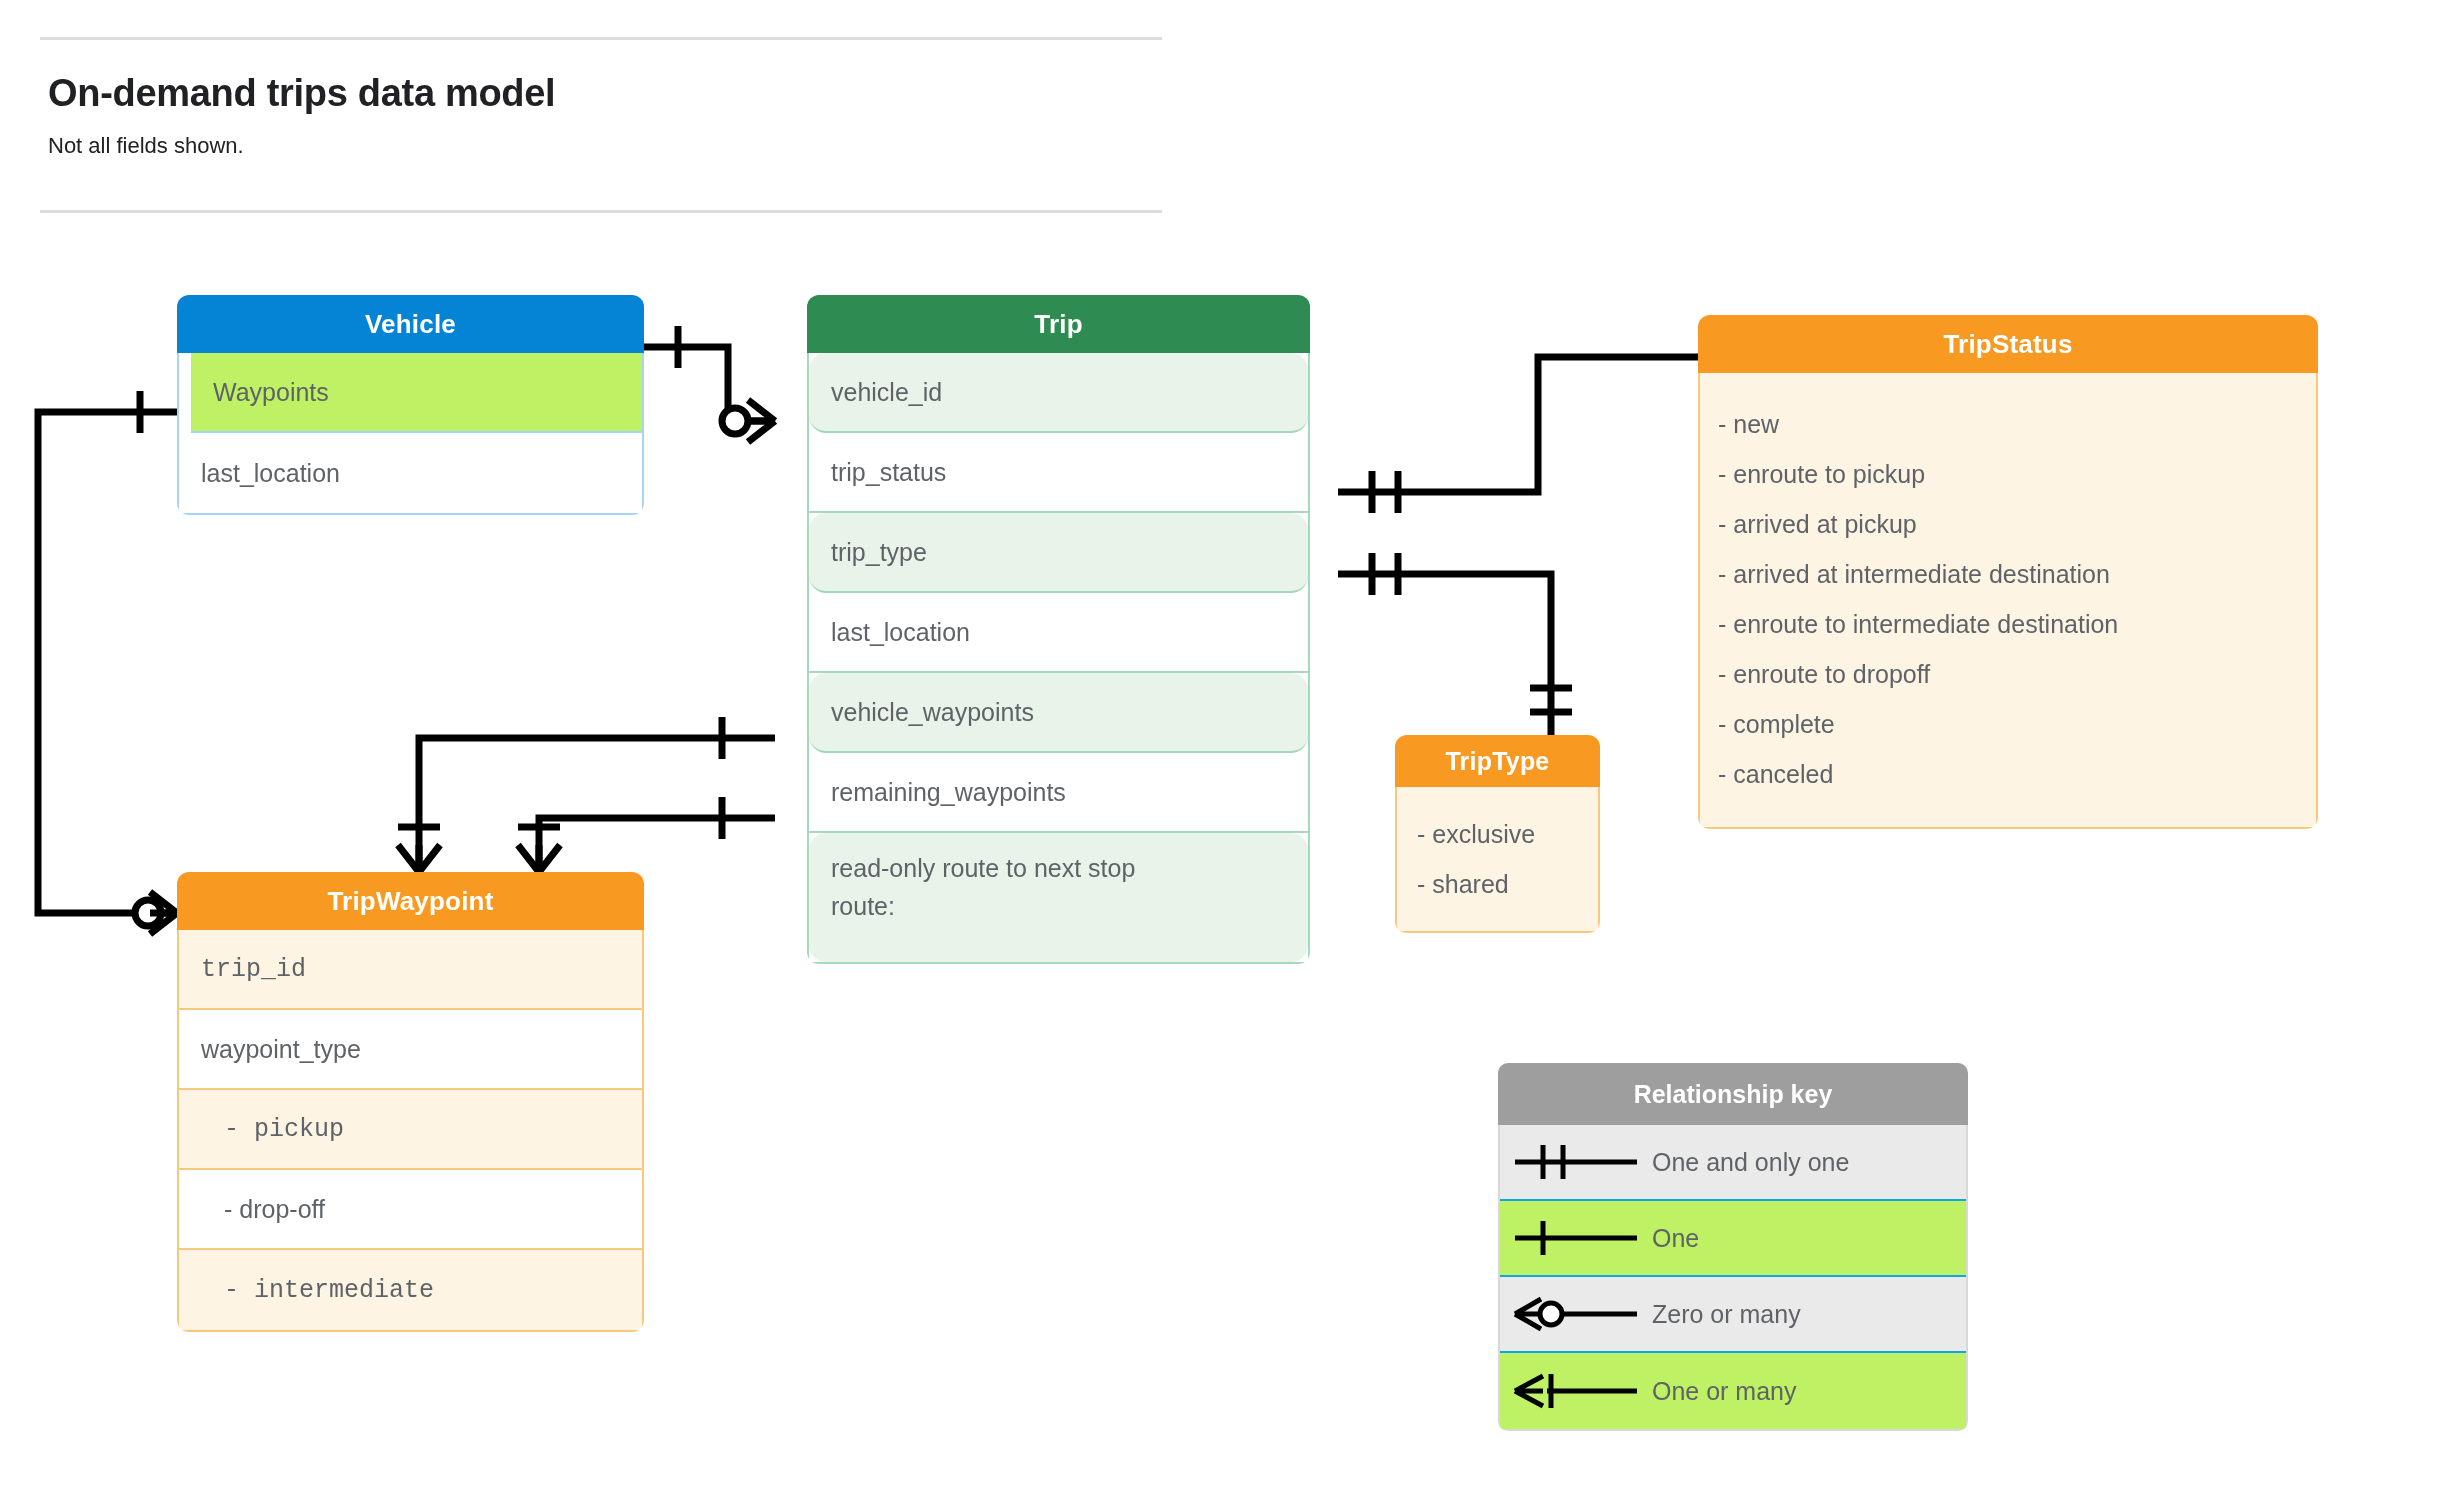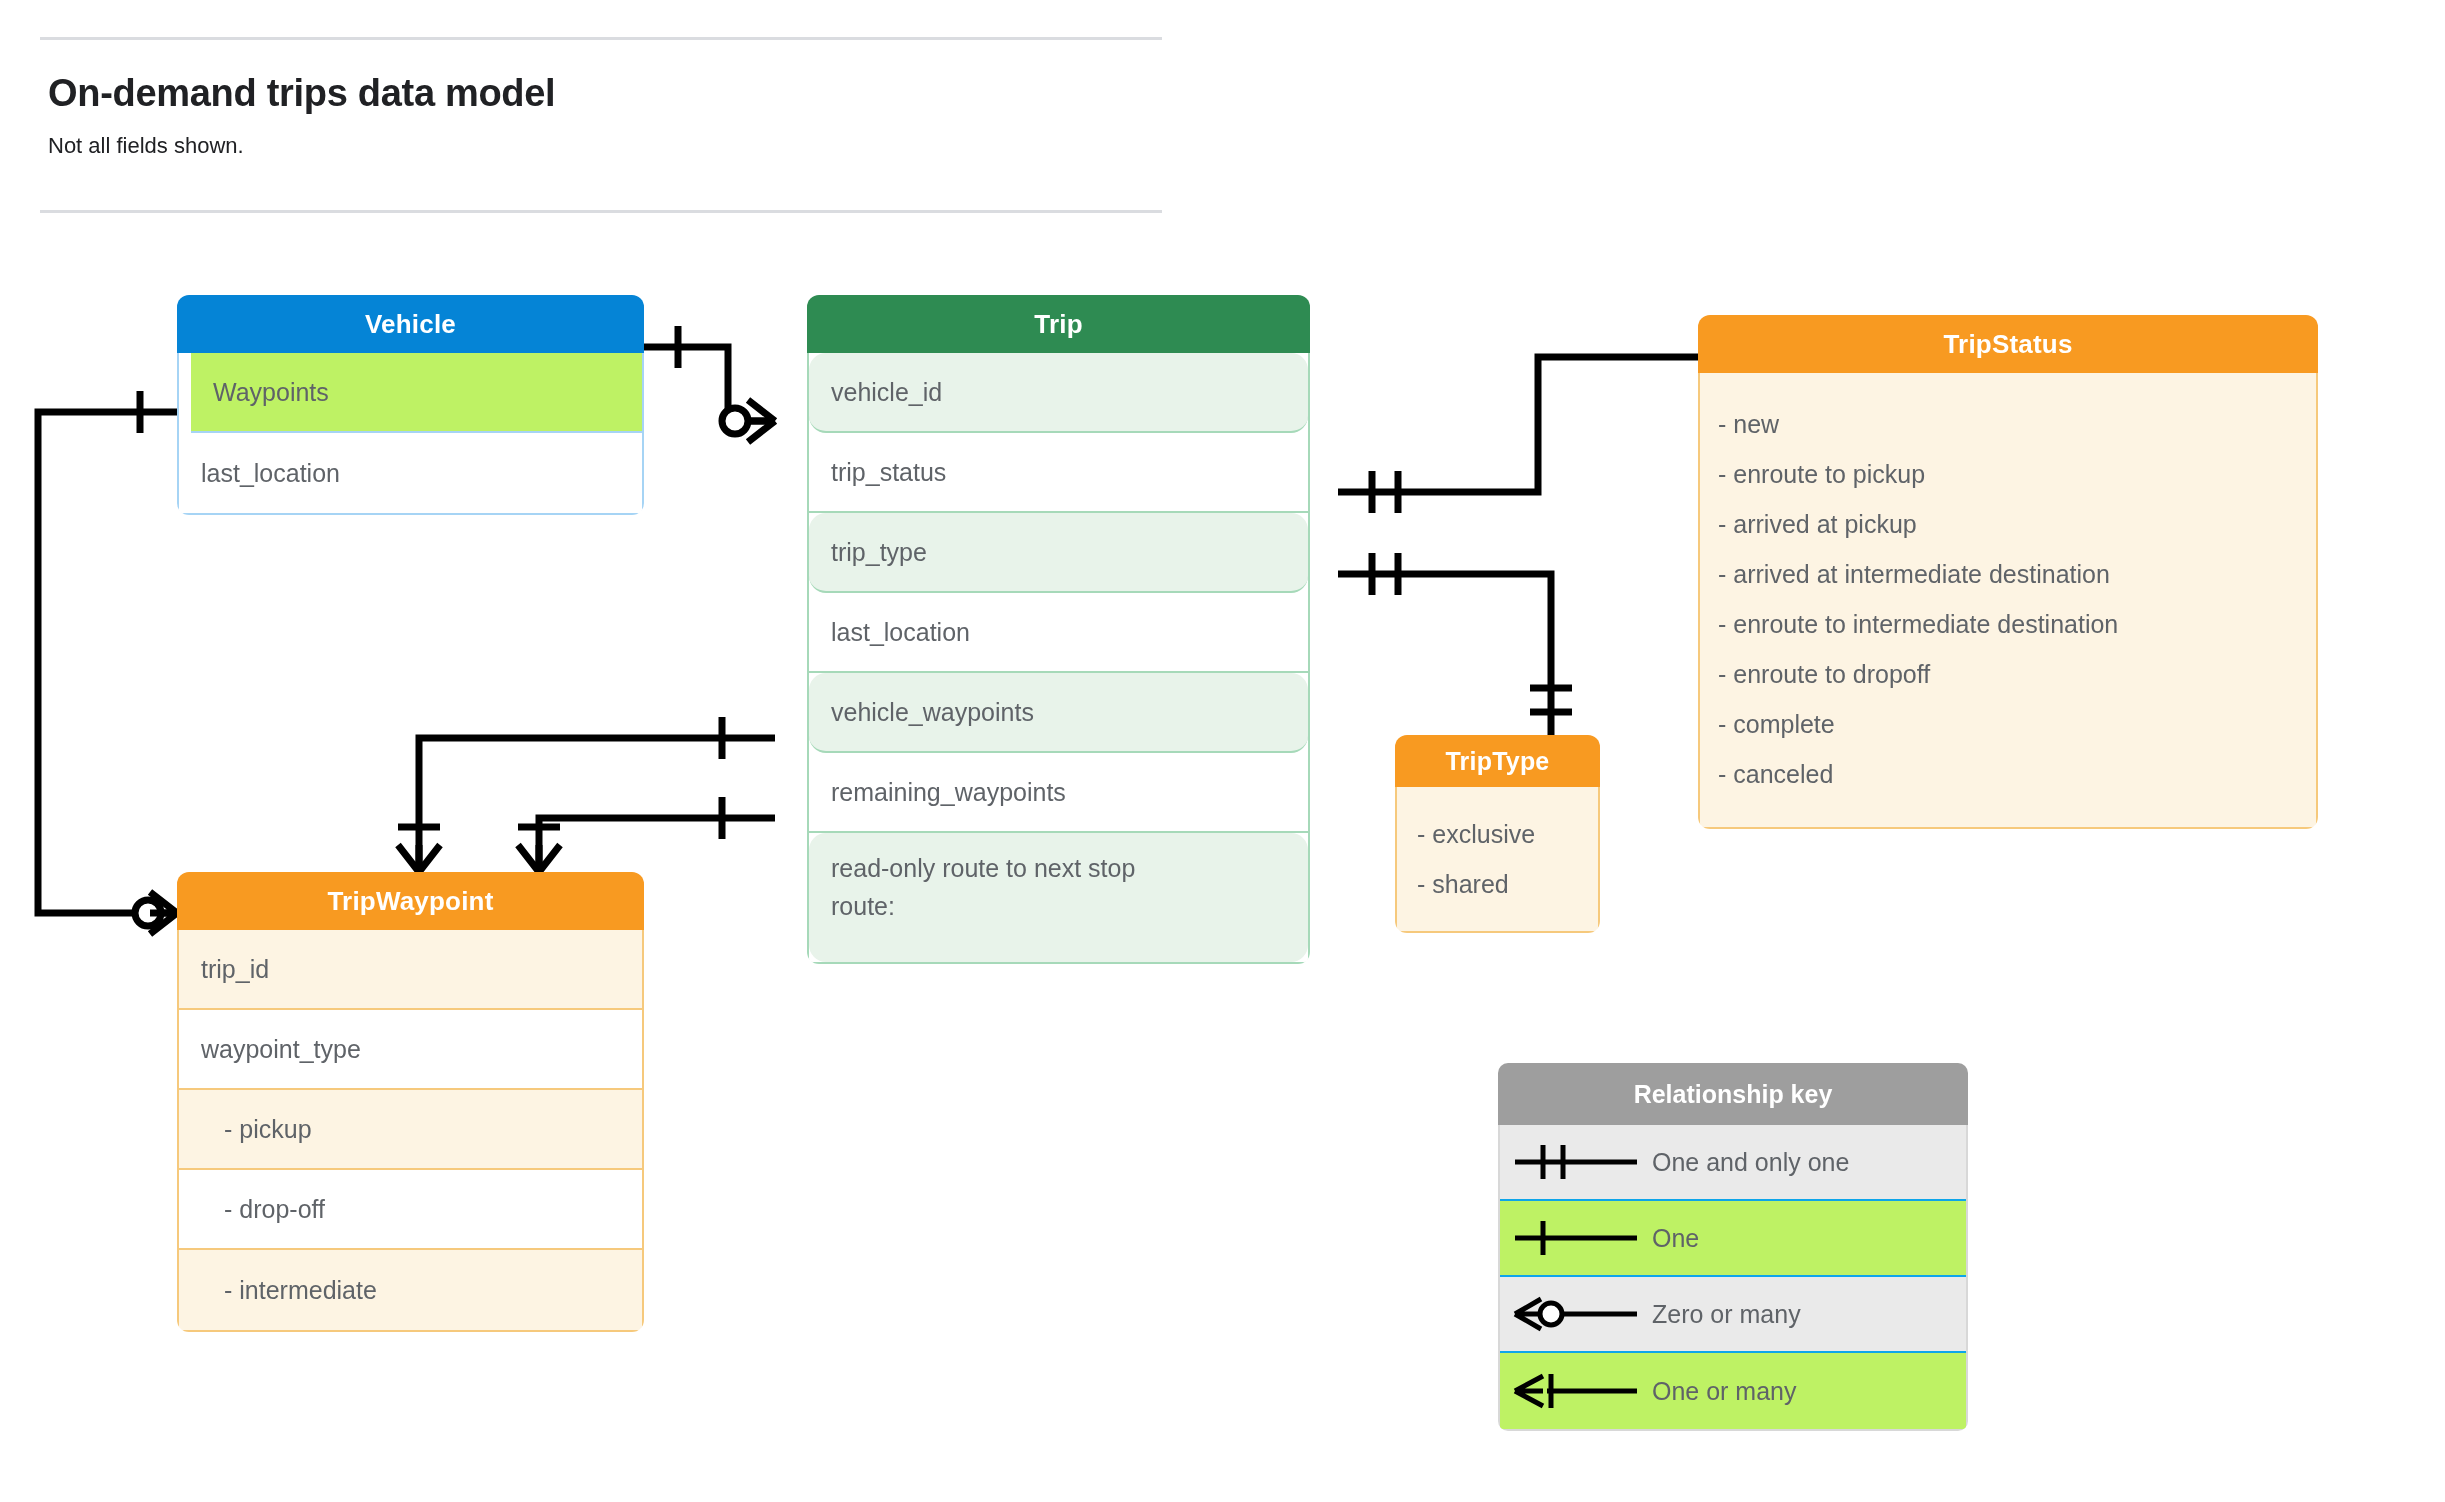--- a/index.html
+++ b/index.html
@@ -150,21 +150,21 @@
   
   #entity-tripwaypoint { left: 177px; top: 872px; width: 467px; }
   #entity-tripwaypoint .entity-header { height: 58px; background: #f89a21; }
   #entity-tripwaypoint .entity-body {
     border: 2px solid #f6c97c;
     border-top: none;
     border-radius: 0 0 6px 6px;
   }
   #entity-tripwaypoint .row { height: 80px; border-bottom: 2px solid #f6c97c; }
   #entity-tripwaypoint .row:last-child { border-bottom: none; }
-  #entity-tripwaypoint .row.alt { background: #fdf4e3; }
+  #entity-tripwaypoint .row.alt { background: #fdf4e3; font-family: Liberation Mono, monospace; }
   #entity-tripwaypoint .row.plain { background: #ffffff; }
   #entity-tripwaypoint .row.indent { padding-left: 45px; }
 
   
   #relationship-key {
     position: absolute;
     left: 1498px;
     top: 1063px;
     width: 470px;
     border-radius: 10px;

